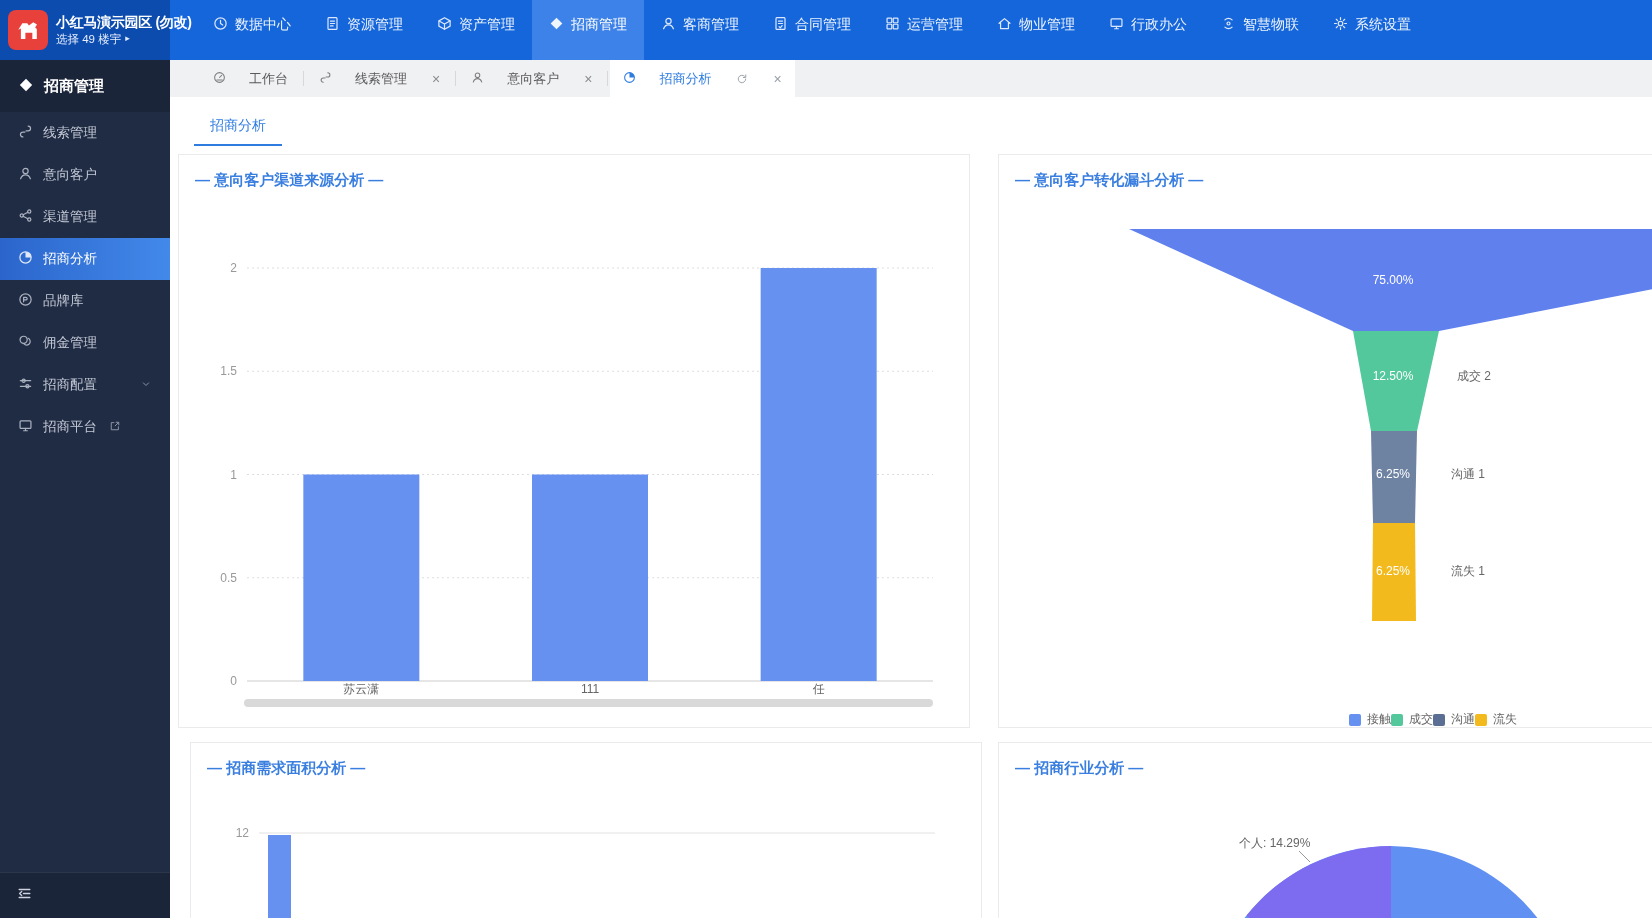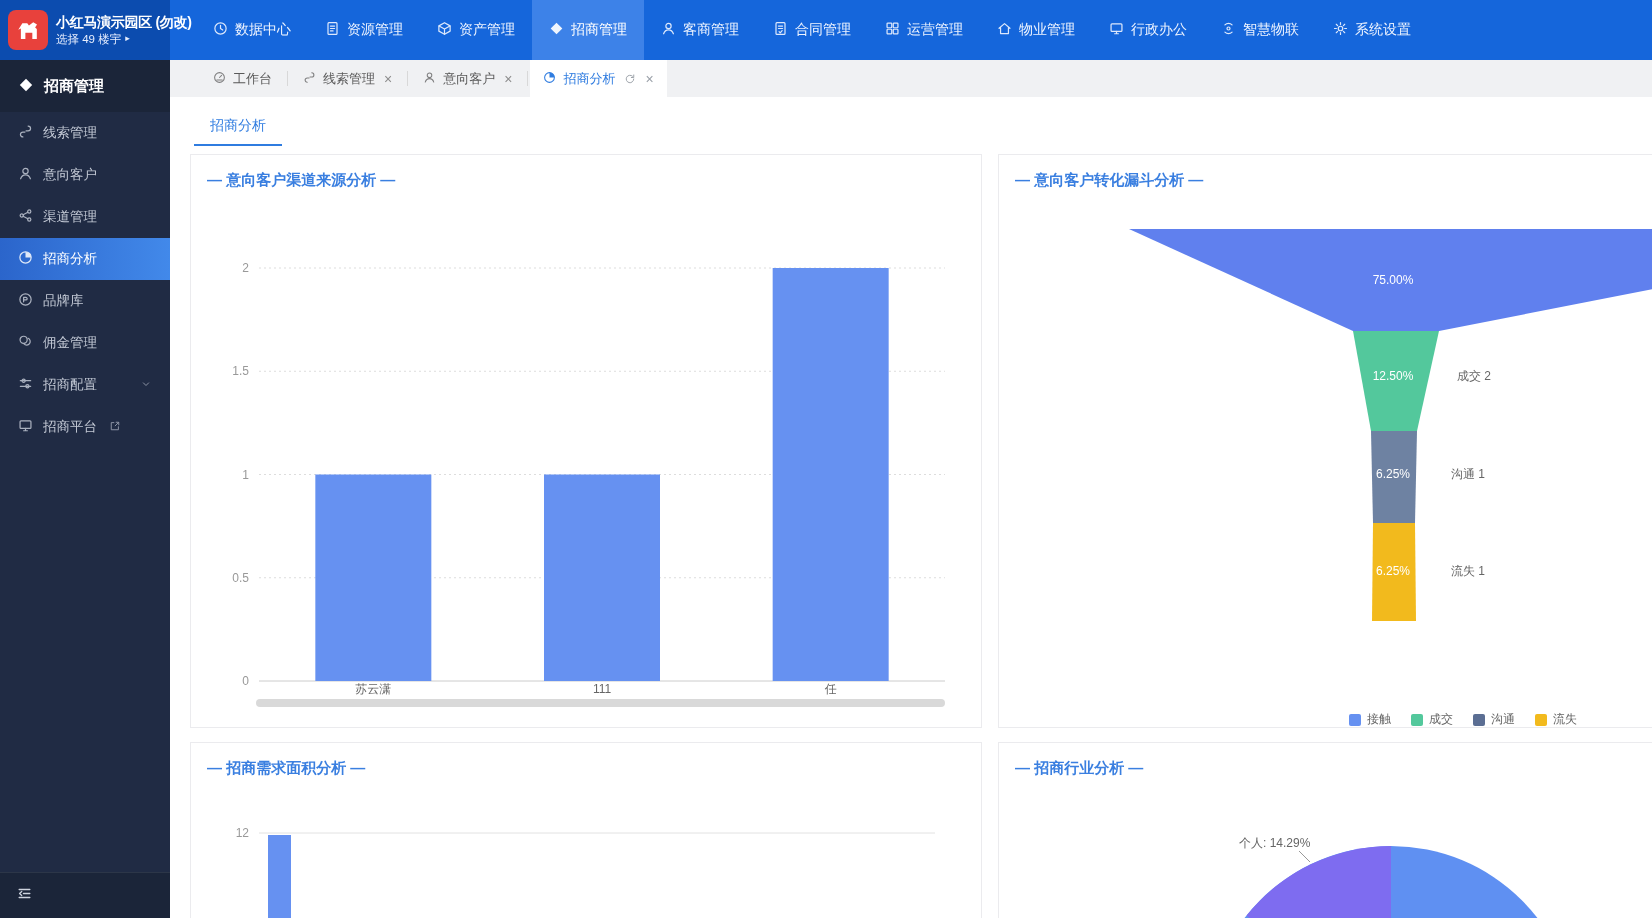--- a/index.html
+++ b/index.html
@@ -11,63 +11,63 @@
   
   .topnav{position:absolute;left:0;top:0;width:1652px;height:60px;background:#1566db;display:flex;color:#fff;z-index:10}
   .brand{width:170px;min-width:170px;height:60px;background:#0c4caf;display:flex;align-items:center;gap:8px;padding:0 8px;box-sizing:border-box;cursor:pointer}
   .logo{width:40px;height:40px;min-width:40px;background:#e8413c;border-radius:8px;display:flex;align-items:center;justify-content:center}
   .logo svg{width:30px;height:30px}
   .brand-text{line-height:1.35;overflow:visible;white-space:nowrap}
   .park-name{font-size:14px;font-weight:bold;letter-spacing:-.3px}
   .park-select{font-size:11.5px;color:#e8efff;display:flex;align-items:flex-start;gap:4px}
   .park-select .caret{font-size:9px}
   .nav-items{flex:1;display:flex;align-items:stretch;padding-left:26px}
-  .nav-item{display:flex;align-items:center;gap:7px;padding:0 17px;font-size:14px;cursor:pointer;color:#eef4ff;white-space:nowrap}
+  .nav-item{display:flex;gap:7px;padding:16px 17px;font-size:14px;cursor:pointer;color:#eef4ff;white-space:nowrap}
   .nav-item.active{background:#3d82e8;color:#fff}
   .nav-item svg{width:15px;height:15px;opacity:.92}
 
   
   .sidebar{position:absolute;left:0;top:60px;width:170px;height:858px;background:#202b44;color:#c3c9d5;z-index:9}
   .side-header{height:52px;display:flex;align-items:center;gap:10px;padding:0 18px;color:#fff;font-weight:bold;font-size:15px;background:#1b2539}
   .side-header svg{width:16px;height:16px}
   .side-item{height:42px;display:flex;align-items:center;gap:10px;padding:0 18px;font-size:13.5px;cursor:pointer}
   .side-item svg{width:15px;height:15px;opacity:.85}
   .side-item.active{background:linear-gradient(90deg,#2b65cb,#4289ea);color:#fff}
   .side-item .chev{margin-left:auto;opacity:.8}
   .side-item .ext{margin-left:2px;opacity:.8}
   .side-item .chev svg,.side-item .ext svg{width:12px;height:12px}
   .side-footer{position:absolute;left:0;right:0;bottom:0;height:46px;background:#1b2539;border-top:1px solid rgba(255,255,255,.08);display:flex;align-items:center;padding:0 16px;box-sizing:border-box}
   .side-footer svg{width:17px;height:17px;color:#cdd3de;cursor:pointer}
 
   
   .main{position:absolute;left:170px;top:60px;width:1482px;height:858px;background:#fff;overflow:hidden}
   .tabbar{height:37px;background:#f0f1f3;display:flex;align-items:stretch;padding-left:30px;font-size:13px;color:#595959}
-  .tab{display:flex;align-items:center;gap:7px;padding:0 13px;cursor:pointer;white-space:nowrap}
+  .tab{display:flex;align-items:center;gap:23px;padding:0 13px;cursor:pointer;white-space:nowrap}
   .tab svg{width:13px;height:13px;opacity:.75}
   .tab.active{background:#fff;color:#2f7ce0}
   .tab.active svg{opacity:1}
   .tab .taction{font-size:14px;color:#8c8c8c;margin-left:2px;cursor:pointer;display:flex;align-items:center}
   .tab.active .taction{color:#9aa0a8}
   .tab .taction svg{width:12px;height:12px}
   .tsep{width:1px;background:#d8d8d8;margin:11px 2px}
 
   .panel-tabs{height:49px;display:flex;align-items:flex-end;padding-left:24px;background:#fff}
   .panel-tab{padding:10px 16px 9px;font-size:14px;color:#2f7ce0;border-bottom:2px solid #2f7ce0;cursor:pointer}
 
   .cards{position:absolute;left:0;top:86px;right:0;bottom:0;background:#fff}
   .card{position:absolute;background:#fff;border:1px solid #ebebee;box-sizing:border-box;overflow:hidden}
   .card-title{position:absolute;left:16px;top:16px;margin:0;font-size:15px;font-weight:bold;color:#3a7fe0;white-space:nowrap}
   .chart-svg{position:absolute;left:0;top:0}
 
-  #cardA{left:20px;top:8px;width:792px;height:574px}
+  #cardA{left:8px;top:8px;width:792px;height:574px}
   #cardB{left:828px;top:8px;width:824px;height:574px;border-right:none}
   #cardC{left:20px;top:596px;width:792px;height:240px;border-bottom:none}
   #cardD{left:828px;top:596px;width:824px;height:240px;border-right:none;border-bottom:none}
 
-  .funnel-legend{position:absolute;left:350px;top:556px;display:flex;gap:20px;align-items:flex-start}
+  .funnel-legend{position:absolute;left:350px;top:556px;display:flex;align-items:flex-start}
   .legend-item{display:flex;align-items:center;gap:6px;font-size:12px;color:#666;cursor:pointer}
   .legend-swatch{width:12px;height:12px;border-radius:2px}
 </style>
 </head>
 <body>
 
 <div class="app">
 
   <header class="topnav">
     <div class="brand">

